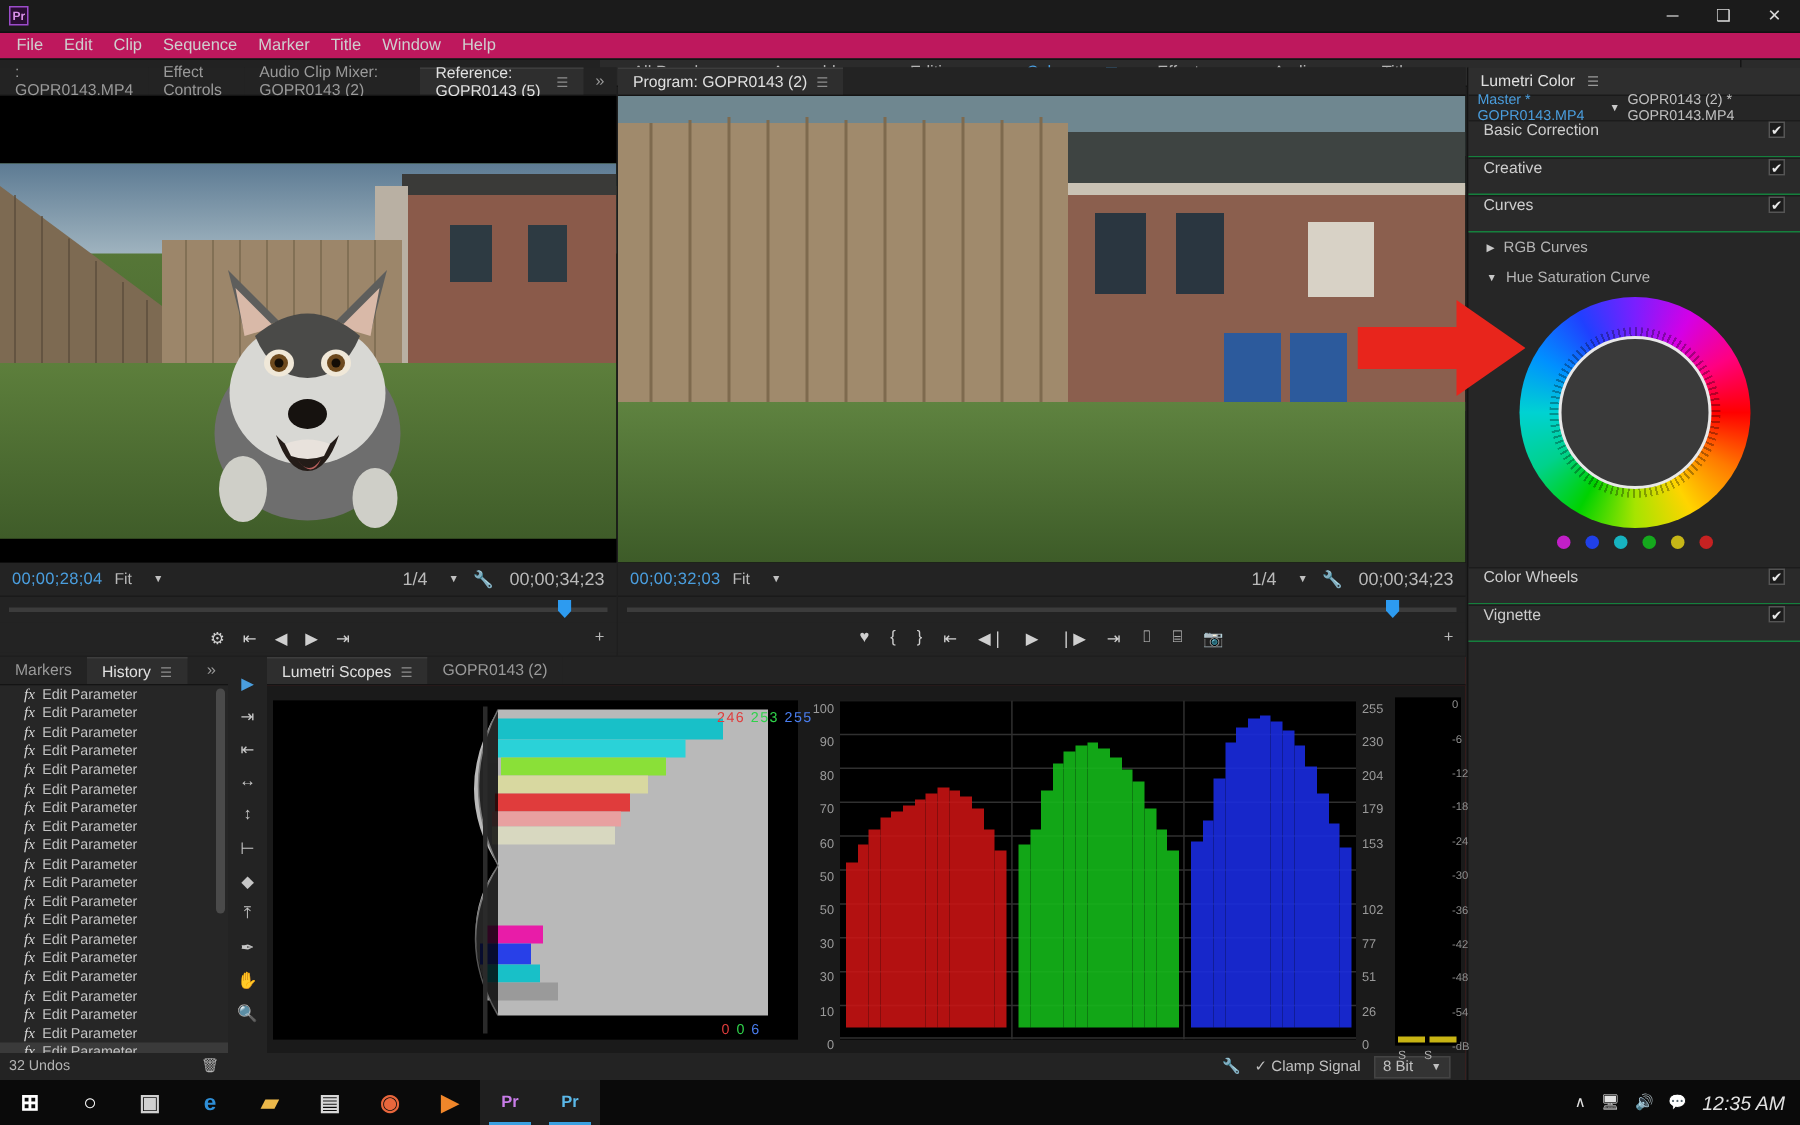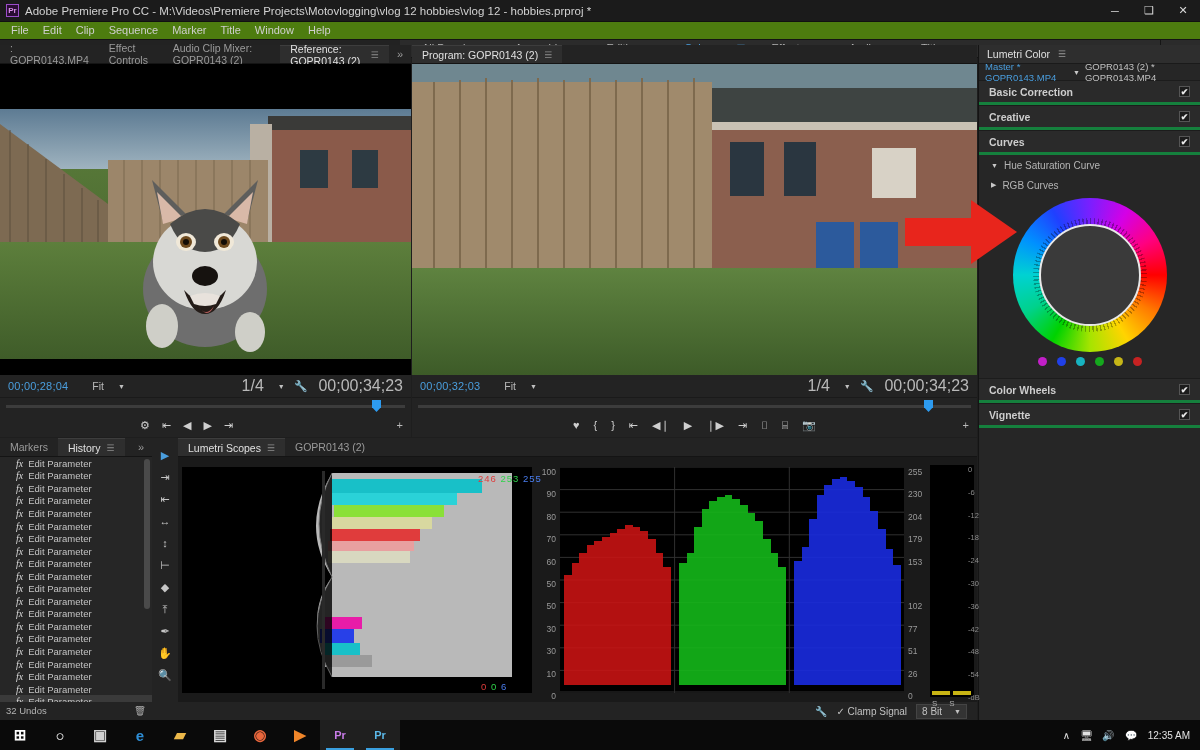--- a/index.html
+++ b/index.html
@@ -16,21 +16,21 @@
               padding-left: 6px; border-bottom: 1px solid #111; }
   .title-logo { width: 13px; height: 13px; background: #2a0d33; border: 1px solid #9b4dca;
                 color: #d98fe8; font-size: 8px; text-align: center; line-height: 12px;
                 margin-right: 6px; font-weight: bold; }
   .title-text { font-size: 11.5px; color: #d2d2d2; }
   .win-btns { margin-left: auto; display: flex; height: 22px; }
   .win-btn { width: 34px; height: 22px; display: flex; align-items: center;
              justify-content: center; color: #d8d8d8; font-size: 11px; }
 
   
-  .menubar { height: 17px; background: #4d7c0f; display: flex; align-items: center;
+  .menubar { height: 17px; background: #be185d; display: flex; align-items: center;
              padding-left: 4px; text-align: center; }
   .menu-item { padding: 0 7px; font-size: 11px; color: #cfcfcf; line-height: 17px; }
 
   
   .workspacebar { height: 19px; background: #2b2b2b; display: flex; align-items: center;
                   border-top: 1px solid #141414; border-bottom: 1px solid #141414; }
   .ws-spacer { width: 400px; height: 100%; background: #222; }
   .ws-tab { padding: 0 22px; font-size: 11px; color: #b4b4b4; line-height: 19px;
             height: 100%; display: flex; align-items: center; }
   .ws-tab.active { color: #4a9ede; }
@@ -50,25 +50,25 @@
 
   
   .reference-panel { position: absolute; left: 0; top: 45px; width: 411px; height: 392px;
                      background: #232323; }
   .program-panel { position: absolute; left: 412px; top: 45px; width: 565px; height: 392px;
                    background: #232323; }
   .monitor-view { background: #000; position: relative; overflow: hidden; }
   .mon-tc-bar { height: 22px; background: #232323; display: flex; align-items: center;
                 padding: 0 8px; }
   .tc { color: #4a9ede; font-size: 11px; letter-spacing: .2px; }
-  .fitsel { margin-left: 24px; display: flex; align-items: center; color: #b9b9b9;
+  .fitsel { margin-left: 8px; display: flex; align-items: center; color: #b9b9b9;
             font-size: 10.5px; }
   .fitsel .arrow { margin-left: 14px; font-size: 7px; color: #c0c0c0; }
   .tc-right { margin-left: auto; display: flex; align-items: center; gap: 10px; }
-  .frac { color: #b9b9b9; font-size: 16px; }
+  .frac { color: #b9b9b9; font-size: 12px; }
   .wrench { color: #c9c9c9; font-size: 11px; }
   .scrubber { height: 18px; background: #232323; position: relative; border-top: 1px solid #1a1a1a; }
   .scrub-track { position: absolute; left: 6px; right: 6px; top: 7px; height: 3px; background: #3c3c3c; }
   .playhead { position: absolute; top: 2px; width: 9px; height: 12px; background: #2d9bf0;
               clip-path: polygon(0 0, 100% 0, 100% 60%, 50% 100%, 0 60%); }
   .transport { height: 20px; background: #232323; display: flex; align-items: center;
                justify-content: center; gap: 14px; color: #cfcfcf; font-size: 11px; position: relative; }
   .transport .plus { position: absolute; right: 8px; color: #b9b9b9; }
   .transport .pin-left { position: absolute; left: 0; display: flex; gap: 12px; padding-left: 140px; }
 
@@ -76,23 +76,23 @@
   .lumetri { position: absolute; right: 0; top: 45px; width: 222px; height: 675px;
              background: #262626; border-left: 1px solid #141414; }
   .lum-header { height: 19px; background: #2e2e2e; display: flex; align-items: center;
                 padding: 0 8px; color: #e0e0e0; font-size: 10.5px; border-bottom: 1px solid #1a1a1a;}
   .lum-header .hamb { margin-left: 8px; color: #9a9a9a; font-size: 9px; }
   .lum-master { height: 16px; display: flex; align-items: center; font-size: 9.5px;
                 padding: 0 6px; background: #262626; }
   .lum-master .m1 { color: #4a9ede; }
   .lum-master .caret { color: #c9c9c9; margin: 0 5px; font-size: 7px; }
   .lum-master .m2 { color: #c0c0c0; }
-  .lum-section { height: 25px; display: flex; align-items: center; padding: 0 10px;
-                 border-top: 1px solid #1c1c1c; border-bottom: 3px solid #15803d;
-                 background: #2a2a2a; color: #cdcdcd; font-size: 10.5px; font-weight: bold; }
+  .lum-section { height: 25px; display: flex; align-items: flex-start; padding: 0 10px;
+                 border-top: 1px solid #1c1c1c; border-bottom: 1px solid #15803d;
+                 background: #2a2a2a; color: #cdcdcd; font-size: 10.5px; }
   .lum-check { margin-left: auto; width: 11px; height: 11px; background: #1c1c1c;
                border: 1px solid #555; color: #e8e8e8; font-size: 9px;
                display: flex; align-items: center; justify-content: center; }
   .lum-sub { height: 20px; display: flex; align-items: center; padding: 0 12px;
              color: #b4b4b4; font-size: 10px; }
   .lum-sub .tri { margin-right: 6px; font-size: 7px; color: #c8c8c8; }
   .hue-wheel-wrap { height: 160px; display: flex; align-items: center; justify-content: center;
                     position: relative; }
   .hue-wheel { width: 154px; height: 154px; border-radius: 50%;
     background: conic-gradient(from 90deg,
@@ -166,30 +166,29 @@
   .taskbar { position: absolute; left: 0; bottom: 0; width: 1200px; height: 30px;
              background: #0a0a0a; display: flex; align-items: center; }
   .tb-icons { display: flex; align-items: center; }
   .tb-item { width: 40px; height: 30px; display: flex; align-items: center;
              justify-content: center; position: relative; }
   .tb-item.open { background: #1f1f1f; }
   .tb-item.open::after { content: ""; position: absolute; bottom: 0; left: 6px; right: 6px;
                          height: 2px; background: #3aa0e0; }
   .tray { margin-left: auto; display: flex; align-items: center; gap: 10px;
           padding-right: 10px; color: #e2e2e2; font-size: 10px; }
-  .tray .clock { font-size: 10px; }
+  .tray .clock { font-size: 13px; font-style: italic; }
 </style>
 </head>
 <body>
 
 <div class="app">
 
   <div class="titlebar">
     <div class="title-logo">Pr</div>
-    <div class="title-text">Adobe Premiere Pro CC - M:\Videos\Premiere Projects\Motovlogging\vlog 12 hobbies\vlog 12 - hobbies.prproj *</div>
     <div class="win-btns">
       <div class="win-btn">─</div>
       <div class="win-btn">❑</div>
       <div class="win-btn close">✕</div>
     </div>
   </div>
 
   <div class="menubar">
     <div class="menu-item">File</div>
     <div class="menu-item">Edit</div>
@@ -213,21 +212,21 @@
     <div class="ws-tab">Titles</div>
     <div class="ws-overflow">»</div>
   </div>
 
   <div class="reference-panel">
     <div class="tabstrip">
       <div class="ptab">: GOPR0143.MP4</div>
       <div class="ptab">Effect Controls</div>
       <div class="ptab">Audio Clip Mixer: GOPR0143 (2)</div>
       <div class="ptab active">
-        <span>Reference: GOPR0143 (2)</span>
+        <span>Reference: GOPR0143 (5)</span>
         <span class="hamb">☰</span>
       </div>
       <div class="ptab-overflow">»</div>
     </div>
     <div class="monitor-view" style="height:311px">
       <svg width="411" height="311" viewBox="0 0 411 311">
         <defs>
           <linearGradient id="rsky" x1="0" y1="0" x2="0" y2="1">
             <stop offset="0" stop-color="#5d7b93"></stop>
               <stop offset="1" stop-color="#9fb3bf"></stop>
@@ -446,26 +445,26 @@
     <div class="lum-section">
       <span>Creative</span>
       <span class="lum-check">✔</span>
     </div>
     <div class="lum-section">
       <span>Curves</span>
       <span class="lum-check">✔</span>
     </div>
 
     <div class="lum-sub">
+      <span class="tri">▶</span>
+      <span>RGB Curves</span>
+    </div>
+    <div class="lum-sub">
       <span class="tri">▼</span>
       <span>Hue Saturation Curve</span>
-    </div>
-    <div class="lum-sub">
-      <span class="tri">▶</span>
-      <span>RGB Curves</span>
     </div>
 
     <div class="hue-wheel-wrap">
       <div class="hue-wheel">
         <div class="hue-ticks"></div>
       </div>
     </div>
     <div class="swatches">
       <span class="swatch" style="background:#c21fc8"></span>
       <span class="swatch" style="background:#2040e8"></span>

